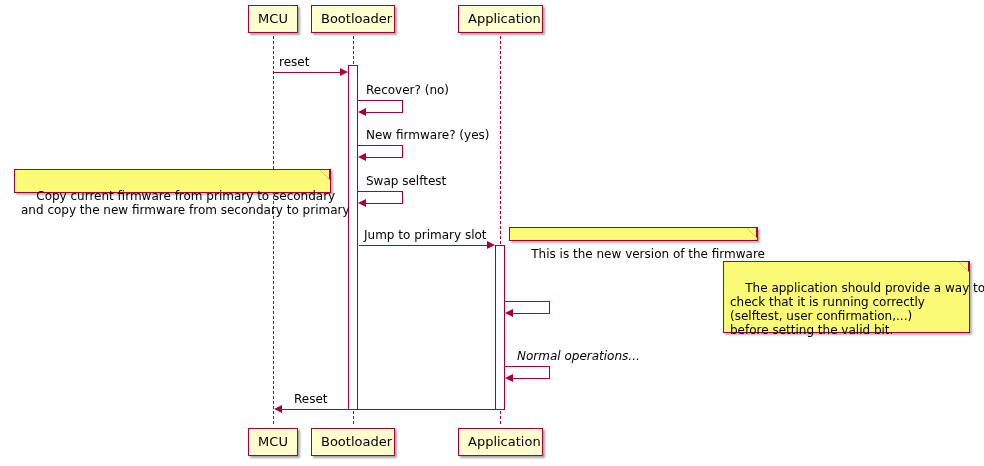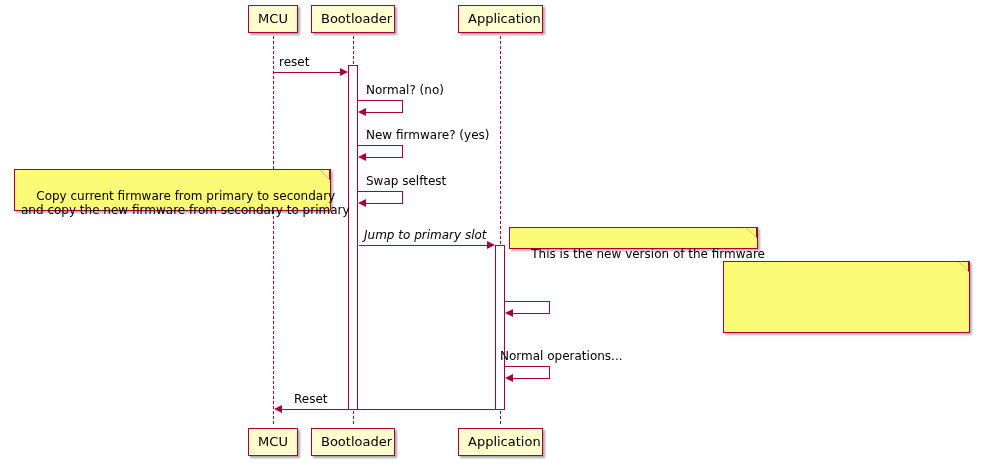--- a/index.html
+++ b/index.html
@@ -136,66 +136,70 @@
     <span>Bootloader</span>
   </div>
   <div class="participant" style="left:458px; top:428px; width:85px;">
     <span>Application</span>
   </div>
 
   <div class="arrow-line" style="left:274px; top:72px; width:66px;"></div>
   <div class="arrow-head-right" style="left:340px; top:68px;"></div>
   <div class="msg-label" style="left:279px; top:56px;">reset</div>
 
-  <div class="msg-label" style="left:366px; top:84px;">Normal? (no)</div>
+  <div class="msg-label" style="left:366px; top:84px;">Recover? (no)</div>
   <div class="arrow-line" style="left:358px; top:100px; width:45px;"></div>
   <div class="arrow-vert" style="left:402px; top:100px; height:12px;"></div>
   <div class="arrow-line" style="left:366px; top:112px; width:37px;"></div>
   <div class="arrow-head-left" style="left:358px; top:108px;"></div>
 
   <div class="msg-label" style="left:366px; top:129px;">New firmware? (yes)</div>
   <div class="arrow-line" style="left:358px; top:145px; width:45px;"></div>
   <div class="arrow-vert" style="left:402px; top:145px; height:12px;"></div>
   <div class="arrow-line" style="left:366px; top:157px; width:37px;"></div>
   <div class="arrow-head-left" style="left:358px; top:153px;"></div>
 
   <div class="msg-label" style="left:366px; top:175px;">Swap selftest</div>
   <div class="arrow-line" style="left:358px; top:191px; width:45px;"></div>
   <div class="arrow-vert" style="left:402px; top:191px; height:12px;"></div>
   <div class="arrow-line" style="left:366px; top:203px; width:37px;"></div>
   <div class="arrow-head-left" style="left:358px; top:199px;"></div>
 
-  <div class="note" style="left:14px; top:169px; width:317px; height:42px;">
+  <div class="note" style="left:14px; top:169px; width:317px; height:24px;">
     <span>Copy current firmware from primary to secondary
 and copy the new firmware from secondary to primary</span>
     <span class="note-fold"></span>
     <span class="note-fold-inner"></span>
   </div>
 
   <div class="arrow-line" style="left:359px; top:245px; width:128px;"></div>
   <div class="arrow-head-right" style="left:487px; top:241px;"></div>
-  <div class="msg-label" style="left:364px; top:229px;font-style:italic;">Jump to primary slot</div>
-
-  <div class="note" style="left:509px; top:227px; width:249px; height:22px;">
+  <div class="msg-label" style="left:364px; top:229px;">Jump to primary slot</div>
+
+  <div class="note" style="left:509px; top:227px; width:249px; height:14px;">
     <span>This is the new version of the firmware</span>
     <span class="note-fold"></span>
     <span class="note-fold-inner"></span>
   </div>
 
   <div class="arrow-line" style="left:505px; top:301px; width:45px;"></div>
   <div class="arrow-vert" style="left:549px; top:301px; height:12px;"></div>
   <div class="arrow-line" style="left:513px; top:313px; width:37px;"></div>
   <div class="arrow-head-left" style="left:505px; top:309px;"></div>
 
   <div class="note" style="left:723px; top:261px; width:247px; height:72px;">
+    <span>The application should provide a way to
+check that it is running correctly
+(selftest, user confirmation,...)
+before setting the valid bit.</span>
     <span class="note-fold"></span>
     <span class="note-fold-inner"></span>
   </div>
 
-  <div class="msg-label" style="left:500px; top:350px;">Normal operations...</div>
+  <div class="msg-label" style="left:517px; top:350px;font-style:italic;">Normal operations...</div>
   <div class="arrow-line" style="left:505px; top:366px; width:45px;"></div>
   <div class="arrow-vert" style="left:549px; top:366px; height:12px;"></div>
   <div class="arrow-line" style="left:513px; top:378px; width:37px;"></div>
   <div class="arrow-head-left" style="left:505px; top:374px;"></div>
 
   <div class="arrow-line" style="left:282px; top:409px; width:214px;"></div>
   <div class="arrow-head-left" style="left:274px; top:405px;"></div>
   <div class="msg-label" style="left:294px; top:393px;">Reset</div>
 
 </div>

